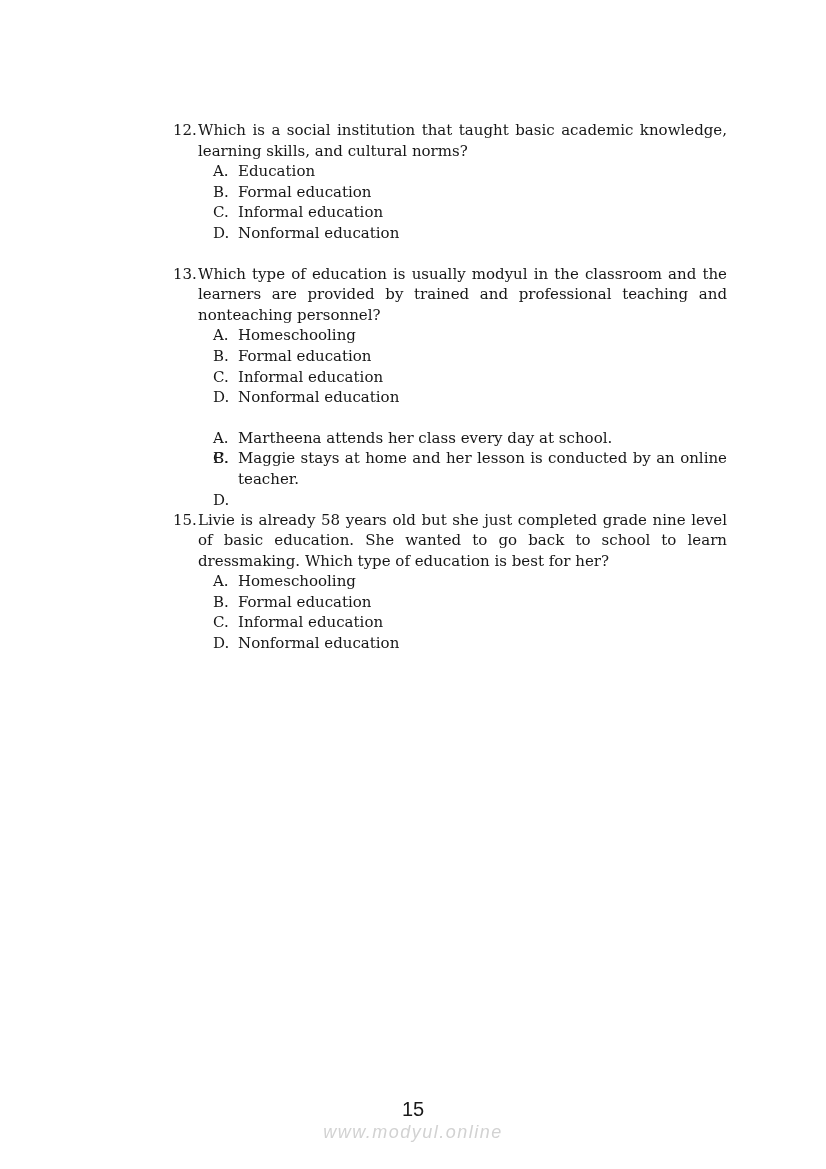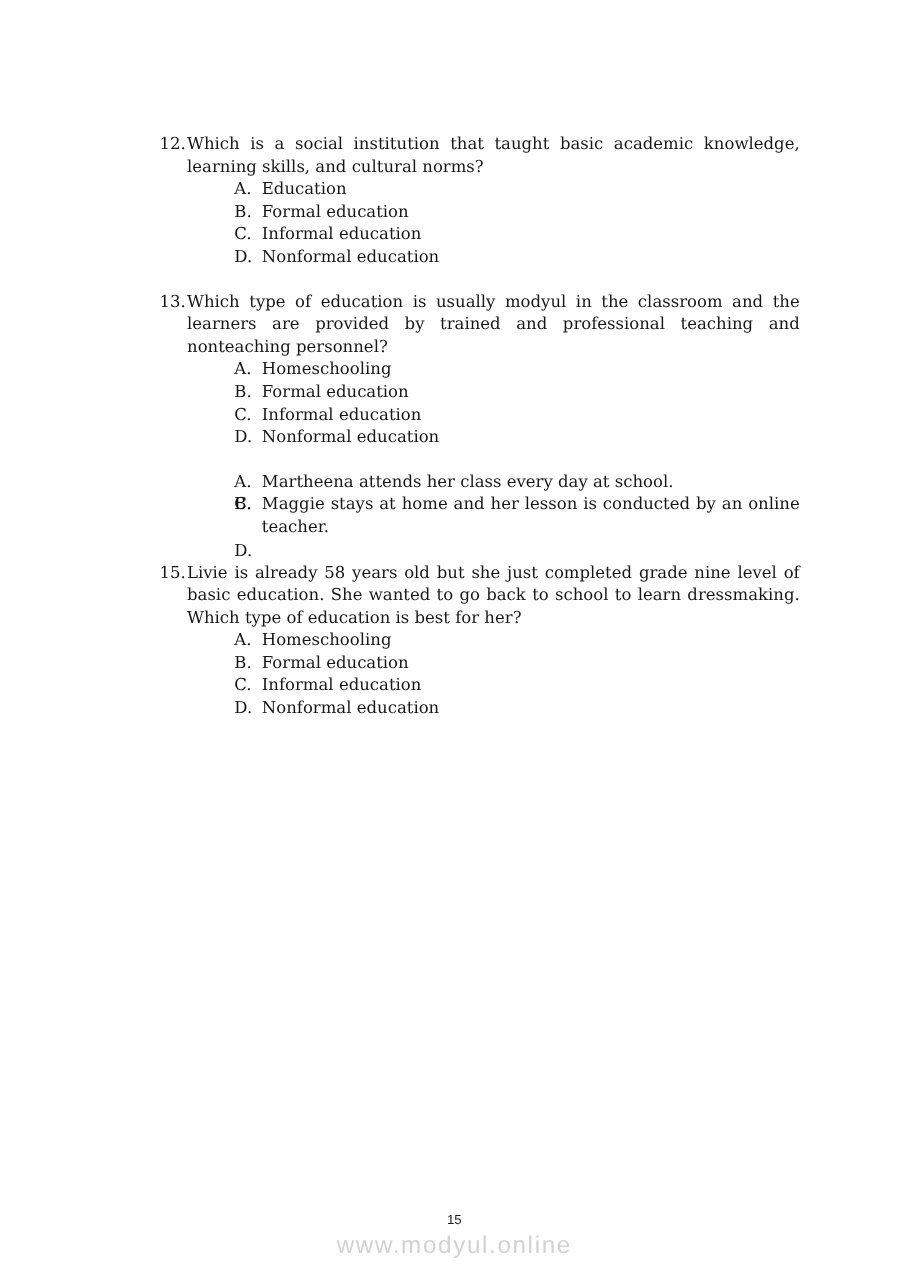--- a/index.html
+++ b/index.html
@@ -18,20 +18,21 @@
     top: 120px;
     width: 582px;
   }
   .question { margin-bottom: 20px; }
   .q-text {
     position: relative;
     padding-left: 25px;
     font-size: 15px;
     line-height: 20.6px;
     text-align: justify;
+    margin-left: 28px;
   }
   .q-num {
     position: absolute;
     left: 0;
     top: 0;
   }
   .options {
     list-style: none;
     margin-left: 68px;
   }
@@ -49,30 +50,31 @@
   }
   .footer {
     position: absolute;
     left: 0;
     width: 826px;
     top: 1098px;
     text-align: center;
   }
   .page-number {
     font-family: "Liberation Sans", "DejaVu Sans", sans-serif;
-    font-size: 12px;
+    font-size: 20px;
     color: #1a1a1a;
     line-height: 22px;
   }
   .watermark {
     font-family: "Liberation Sans", "DejaVu Sans", sans-serif;
-    font-size: 22px;
+    font-size: 18px;
     letter-spacing: 1.5px;
     color: #d2d2d2;
     line-height: 24px;
+    font-style: italic;
   }
 </style>
 </head>
 <body>
 
 <main class="content">
 
   <section class="question">
     <p class="q-text"><span class="q-num">12.</span><span>Which is a social institution that taught basic academic knowledge, learning skills, and cultural norms?</span></p>
     <ul class="options">

